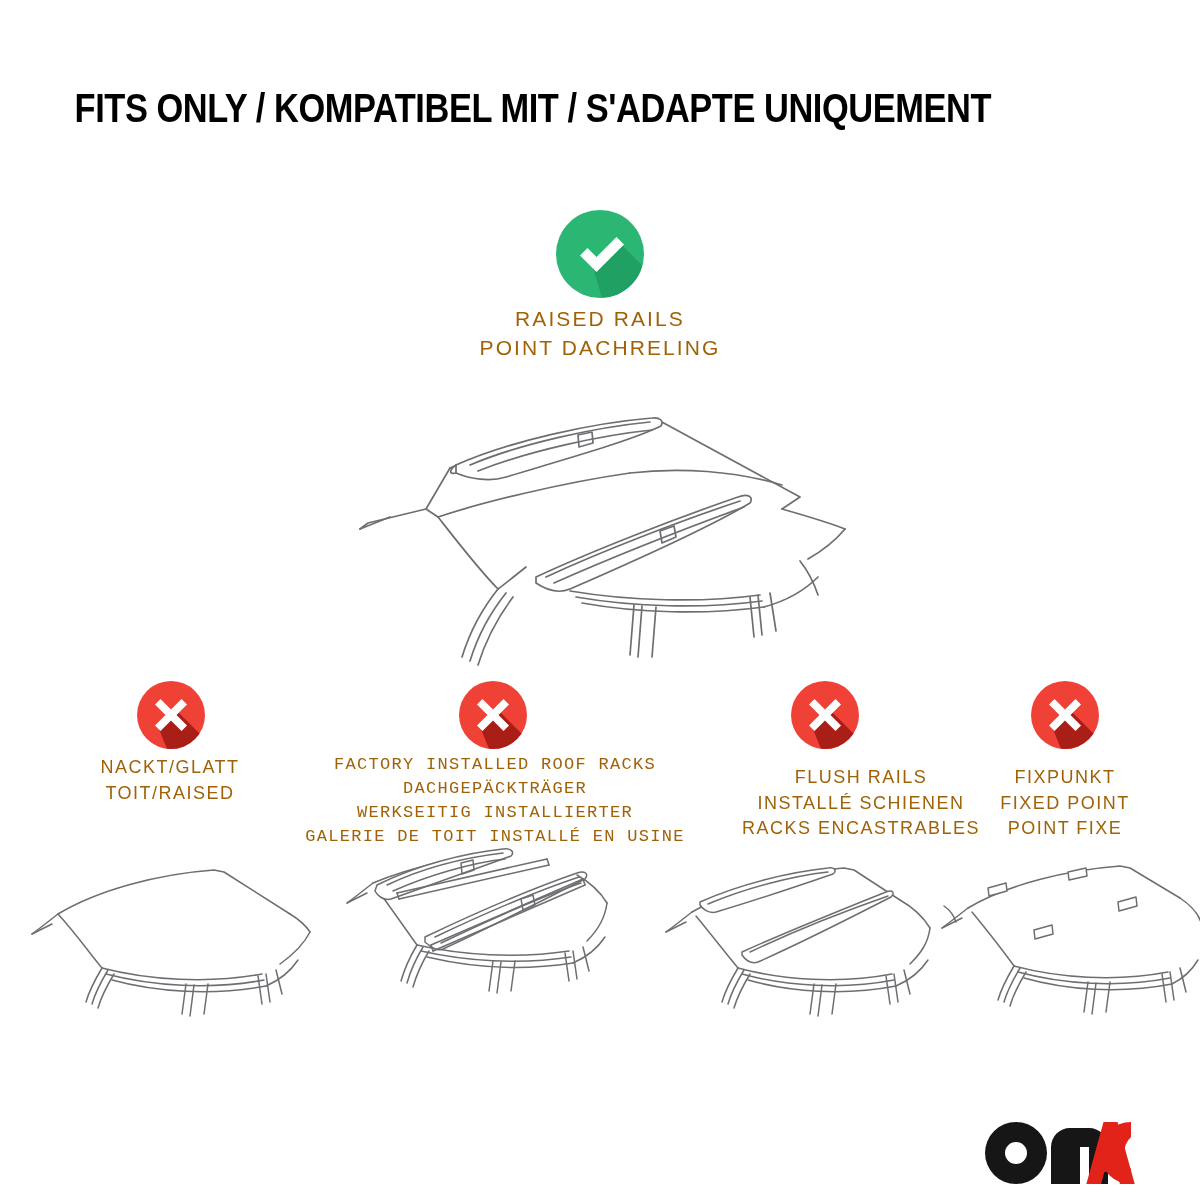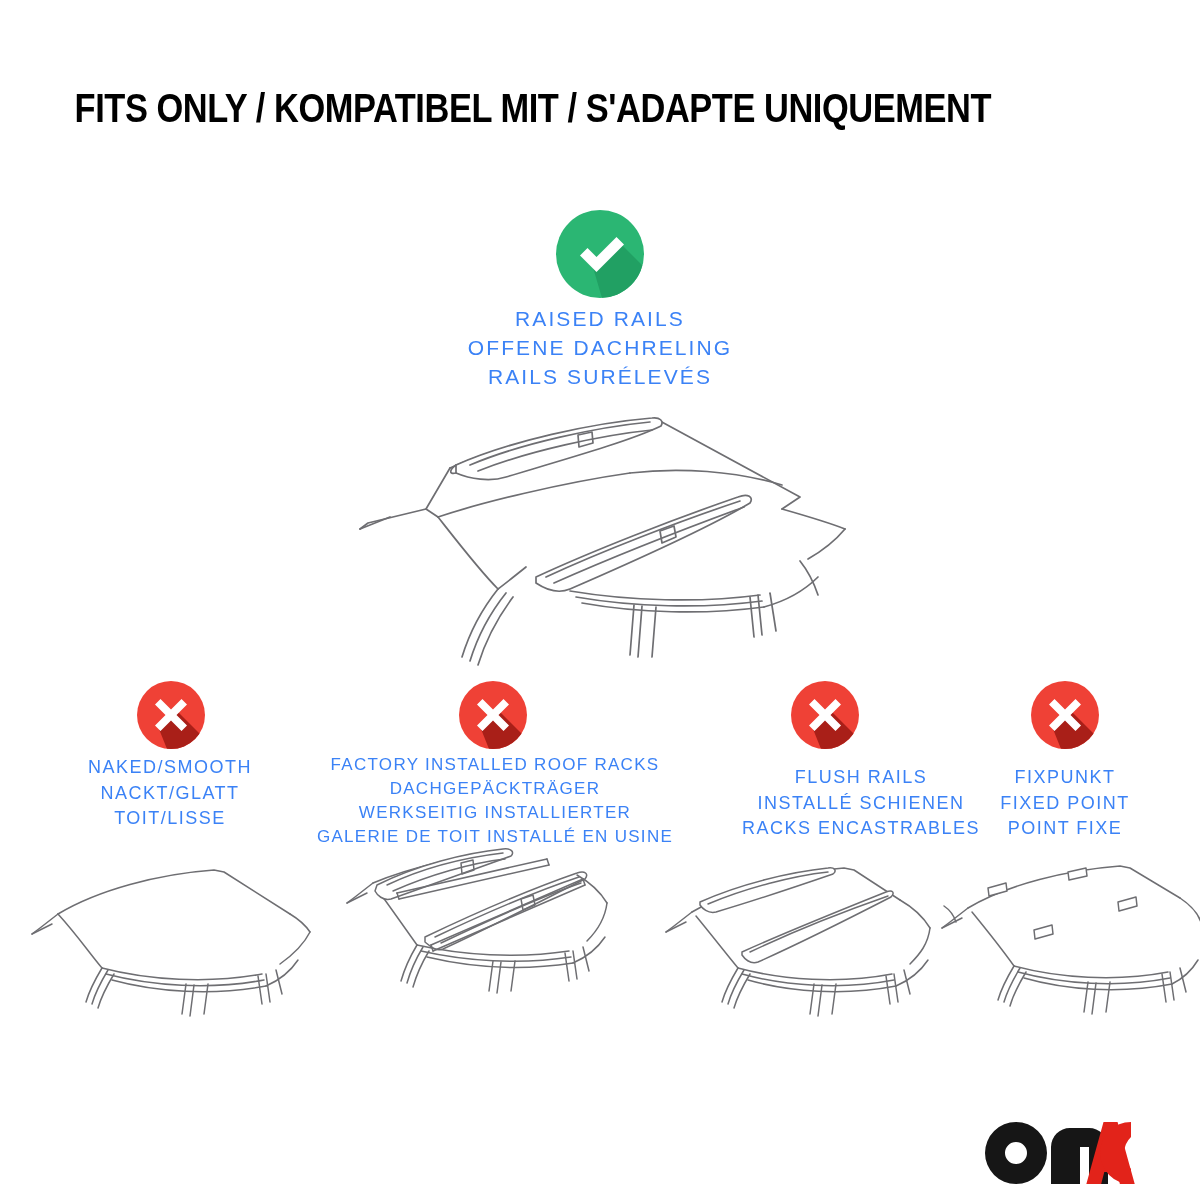--- a/index.html
+++ b/index.html
@@ -34,30 +34,31 @@
   .badge{position:absolute;}
   .badge svg{display:block;}
 
   
   .label-block{
     position:absolute;
     text-align:center;
     font-size:21px;
     line-height:1.38;
     letter-spacing:2.1px;
-    color:#3b82f6;
+    color:#a16207;
     font-weight:400;
     white-space:nowrap;
   }
   .label-block .ln{display:block;}
 
   .label-small{
     font-size:17px;
     letter-spacing:1.3px;
     line-height:1.42;
+    font-family:Liberation Mono, monospace;
   }
   .label-mid{
     font-size:18px;
     letter-spacing:1.5px;
     line-height:1.42;
   }
 
   
   .illus{position:absolute;}
   .illus svg{display:block;}
@@ -87,22 +88,21 @@
     <circle cx="44" cy="44" r="44" fill="#2BB673"></circle>
     <g clip-path="url(#clipG)">
       <path d="M33 44 L41 52 L62 31 L88 57 L88 88 L46 88 Z" fill="#21A063"></path>
     </g>
     <path d="M24 45.5 L31.5 38 L40.5 47 L60.5 27 L68 34.5 L40.5 62 Z" fill="#ffffff"></path>
   </svg>
 </div>
 
 <div class="label-block" style="left:300px; top:305px; width:600px;">
   <span class="ln">RAISED RAILS</span>
-  <span class="ln">OFFENE DACHRELING</span>
-  <span class="ln">RAILS SURÉLEVÉS</span>
+  <span class="ln">POINT DACHRELING</span>
 </div>
 
 <div class="illus" style="left:330px; top:405px;">
   <svg width="570" height="270" viewBox="0 0 570 270" aria-hidden="true">
     <g fill="none" stroke="#6E6E72" stroke-width="1.7" stroke-linecap="round" stroke-linejoin="round">
 
       <path d="M120 63 C175 38 260 20 320 14 L330 16 L470 92 L452 104"></path>
       <path d="M120 63 L96 104 L108 112"></path>
       <path d="M108 112 C150 98 230 78 300 68"></path>
       <path d="M300 68 C350 62 405 66 452 80"></path>
@@ -159,23 +159,22 @@
       </defs>
     <circle cx="34" cy="34" r="34" fill="#EF4136"></circle>
     <g clip-path="url(#clipR1)">
       <path d="M38 28 L46 36 L68 58 L68 68 L30 68 L22 48 Z" fill="#A91F18"></path>
     </g>
     <path d="M23.5 18 L34 28.5 L44.5 18 L50 23.5 L39.5 34 L50 44.5 L44.5 50 L34 39.5 L23.5 50 L18 44.5 L28.5 34 L18 23.5 Z" fill="#ffffff"></path>
   </svg>
 </div>
 
 <div class="label-block label-mid" style="left:35px; top:755px; width:270px;">
-  <span class="ln">NAKED/SMOOTH</span>
   <span class="ln">NACKT/GLATT</span>
-  <span class="ln">TOIT/LISSE</span>
+  <span class="ln">TOIT/RAISED</span>
 </div>
 
 <div class="illus" style="left:18px; top:862px;">
   <svg width="300" height="185" viewBox="0 0 300 185" aria-hidden="true">
     <g fill="none" stroke="#6E6E72" stroke-width="1.5" stroke-linecap="round" stroke-linejoin="round">
       <path d="M40 52 C80 28 140 12 196 8 L206 10 L272 52"></path>
       <path d="M40 52 L22 66 L14 72"></path>
       <path d="M14 72 L34 62"></path>
       <path d="M40 52 C60 74 72 92 84 106"></path>
       <path d="M84 106 C78 116 72 126 68 140"></path>

